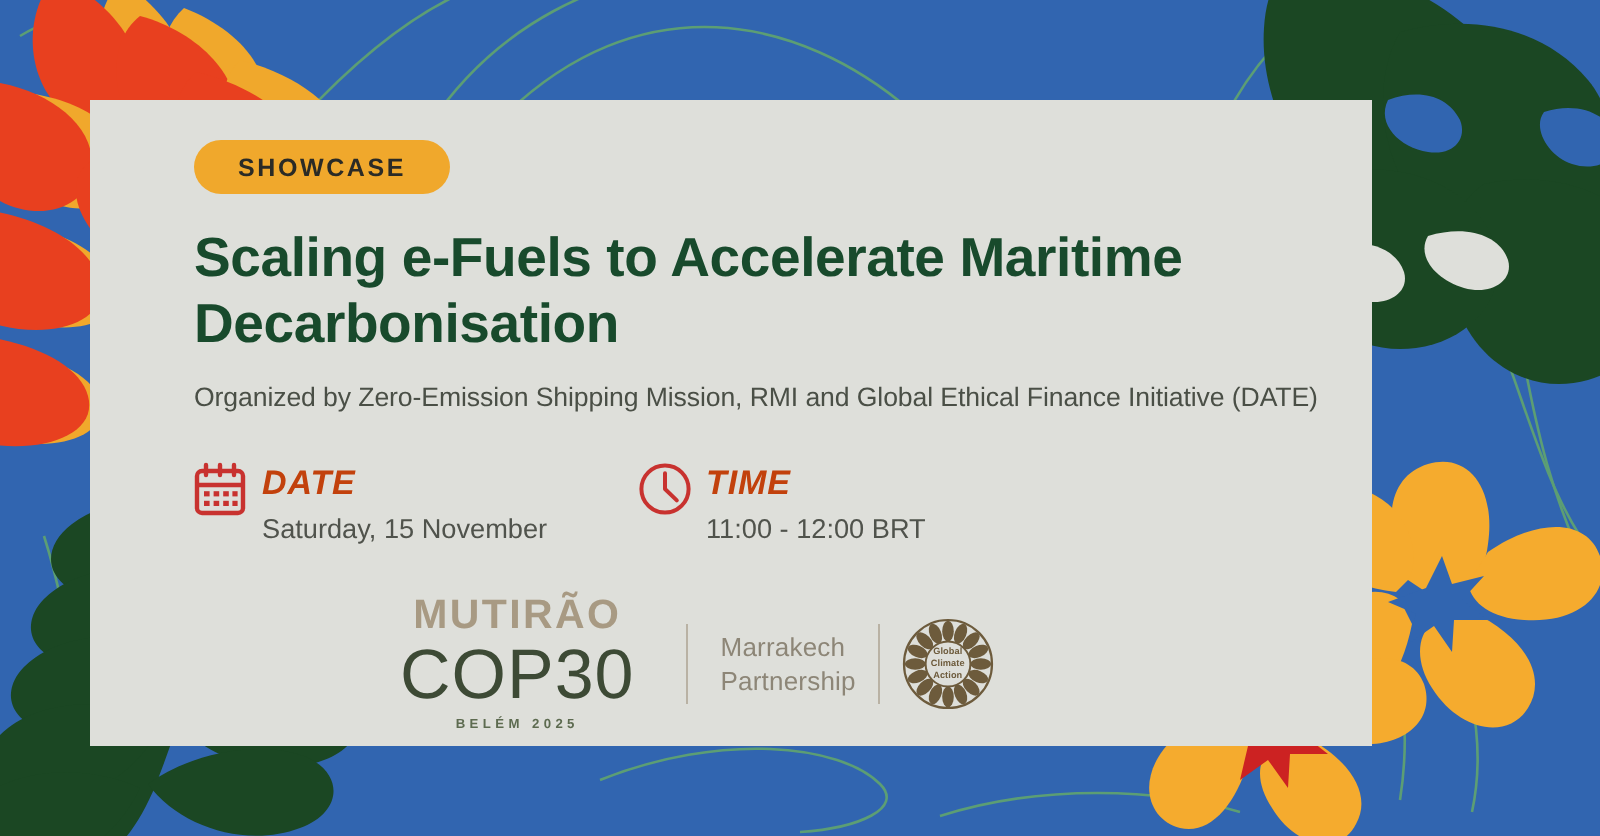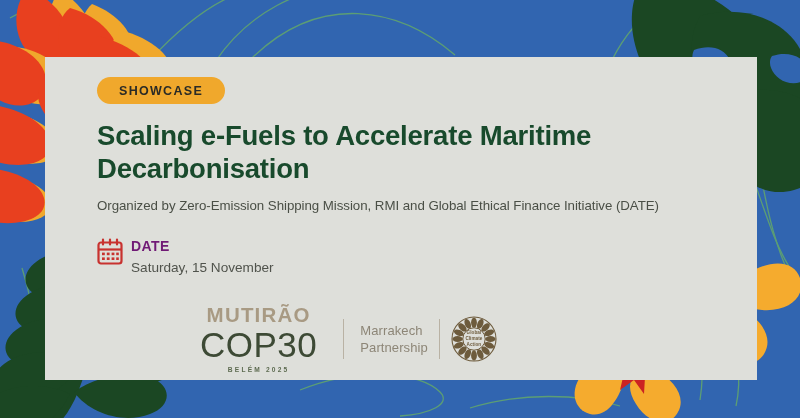--- a/index.html
+++ b/index.html
@@ -8,22 +8,22 @@
     font-family:"Liberation Sans", sans-serif;
     background:#3165b0;
     position:relative;
   }
   .stage { position:absolute; inset:0; width:800px; height:418px; overflow:hidden; }
   .bg-art { position:absolute; inset:0; width:800px; height:418px; }
 
   
   .card {
     position:absolute;
-    left:45px; top:57px;
-    width:712px; height:323px;
+    left:45px; top:50px;
+    width:641px; height:323px;
     background:#dedfda;
     z-index:5;
   }
   .card-inner { position:absolute; left:52px; top:20px; right:24px; }
 
   
   .badge {
     display:inline-block;
     background:#f0a82c;
     color:#2b2b26;
@@ -52,25 +52,26 @@
   }
 
   
   .meta-row { display:flex; margin-top:24px; }
   .meta-item { display:flex; align-items:flex-start; }
   .meta-item.date { width:222px; }
   .meta-item.time { width:210px; }
   .meta-icon { width:34px; flex:0 0 34px; padding-top:1px; }
   .meta-text { padding-top:1px; }
   .meta-label {
-    color:#701a75;
-    font-size:14px;
+    color:#c2410c;
+    font-size:17px;
     font-weight:bold;
     letter-spacing:0.45px;
     line-height:1.25;
+    font-style:italic;
   }
   .meta-value {
     color:#50534c;
     font-size:13.6px;
     line-height:1.4;
     margin-top:2px;
     white-space:nowrap;
   }
 
   
@@ -238,20 +239,32 @@
                 <rect x="19.2" y="19.4" width="2.6" height="2.6"></rect>
               </g>
             </svg>
           </div>
           <div class="meta-text">
             <div class="meta-label">DATE</div>
             <div class="meta-value">Saturday, 15 November</div>
           </div>
         </div>
 
+        <div class="meta-item time">
+          <div class="meta-icon">
+            <svg width="27" height="27" viewBox="0 0 27 27">
+              <circle cx="13.5" cy="13.5" r="11.8" fill="none" stroke="#c8322f" stroke-width="2"></circle>
+              <path d="M13.5 5.6 V13.5 L19.4 19.2" fill="none" stroke="#c8322f" stroke-width="2" stroke-linecap="round" stroke-linejoin="round"></path>
+            </svg>
+          </div>
+          <div class="meta-text">
+            <div class="meta-label">TIME</div>
+            <div class="meta-value">11:00 - 12:00 BRT</div>
+          </div>
+        </div>
 
 
       </div>
     </div>
 
     <div class="logos">
 
       <div class="cop-logo">
         <div class="mutirao">MUTIRÃO</div>
         <div class="cop30">COP30</div>

